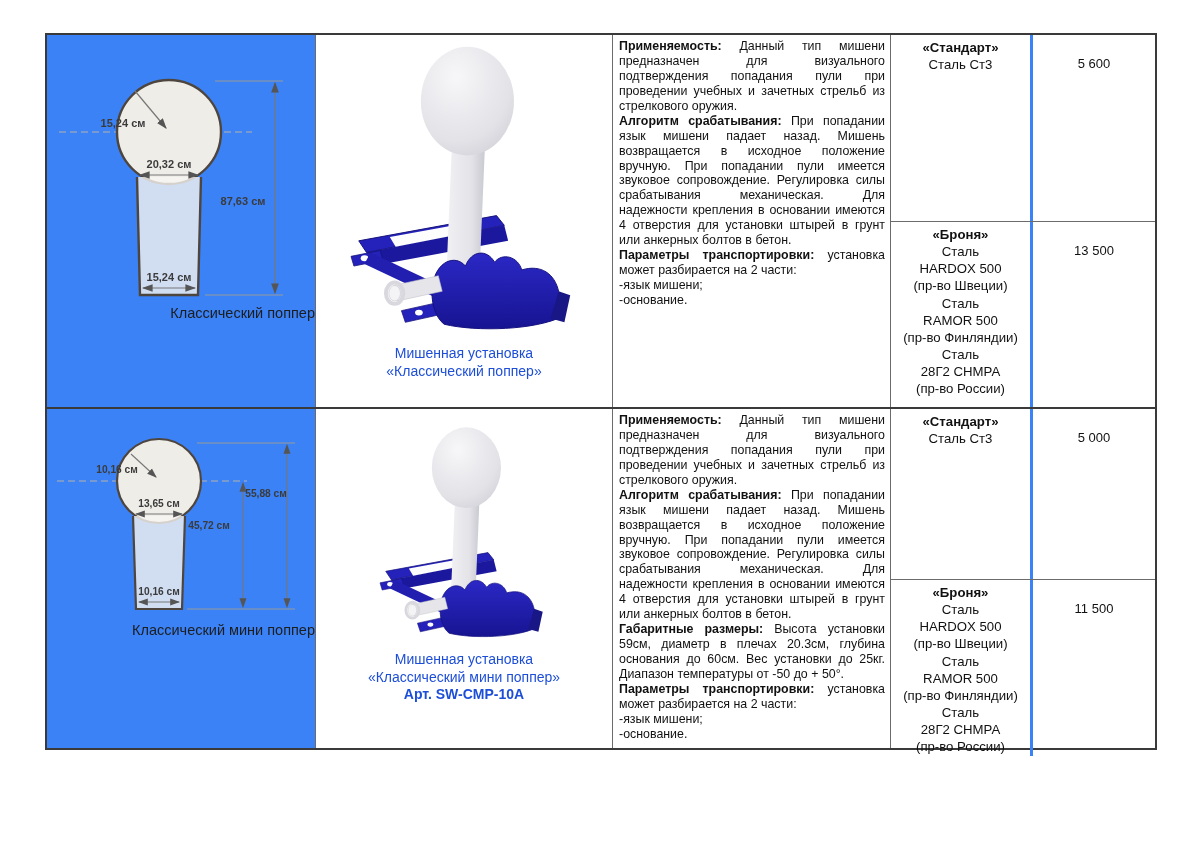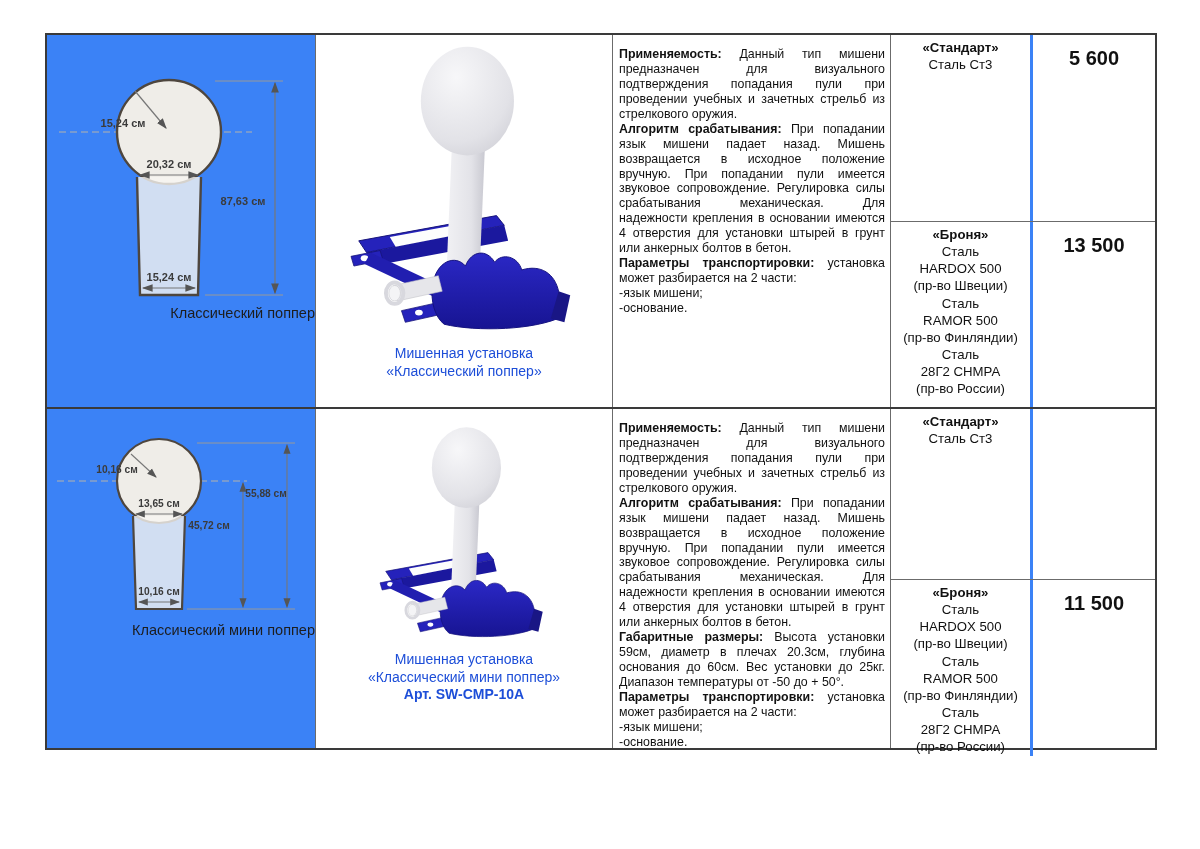--- a/index.html
+++ b/index.html
@@ -8,29 +8,29 @@
   .page { position:relative; width:1200px; height:849px; background:#ffffff; overflow:hidden; }
 
   .tbl { position:absolute; left:45px; top:33px; width:1112px; height:717px;
          border:2px solid #3a3a3a; background:#fff; }
   .row { display:flex; width:100%; }
   .row1 { height:374px; border-bottom:2px solid #3a3a3a; }
   .row2 { height:339px; }
   .cell { position:relative; border-right:1px solid #6b6b6b; height:100%; background:#fff; }
   .c-draw { width:269px; background:#3b82f6; }
   .c-img  { width:297px; }
-  .c-desc { width:278px; padding:12px 5px 0 6px; }
+  .c-desc { width:278px; padding:4px 5px 0 6px; }
   .c-var  { width:264px; display:flex; flex-direction:column; border-right:none; }
 
   .variant { display:flex; width:100%; border-bottom:1px solid #6b6b6b; flex:1; }
   .variant:last-child { border-bottom:none; }
   .mat { width:142px; border-right:3px solid #3b82f6; text-align:center; padding-top:4px;
          font-size:13.2px; line-height:1.3; }
   .mat .vname { font-weight:bold; }
-  .price { flex:1; text-align:center; padding-top:12px; font-size:20px; font-weight:bold; }
+  .price { flex:1; text-align:center; padding-top:21px; font-size:13px; font-weight:normal; }
 
   .desc { font-size:12.4px; line-height:1.205; text-align:justify; }
   .desc p { margin:0; }
   .desc .lead { font-weight:bold; }
   .desc .li { text-align:left; }
 
   .draw-caption { position:absolute; left:0; width:100%; text-align:right;
                   font-size:14.5px; color:#1d1d1d; }
   .img-caption  { position:absolute; left:0; width:100%; text-align:center;
                   font-size:14px; line-height:1.26; color:#1d4ed8; }
@@ -228,20 +228,21 @@
           <p class="li">-основание.</p>
         </div>
       </div>
 
       <div class="cell c-var">
         <div class="variant" style="height:171px; flex:none;">
           <div class="mat">
             <div class="vname">«Стандарт»</div>
             <div>Сталь Ст3</div>
           </div>
+          <div class="price">5 000</div>
         </div>
         <div class="variant">
           <div class="mat">
             <div class="vname">«Броня»</div>
             <div>Сталь</div>
             <div>HARDOX 500</div>
             <div>(пр-во Швеции)</div>
             <div>Сталь</div>
             <div>RAMOR 500</div>
             <div>(пр-во Финляндии)</div>

